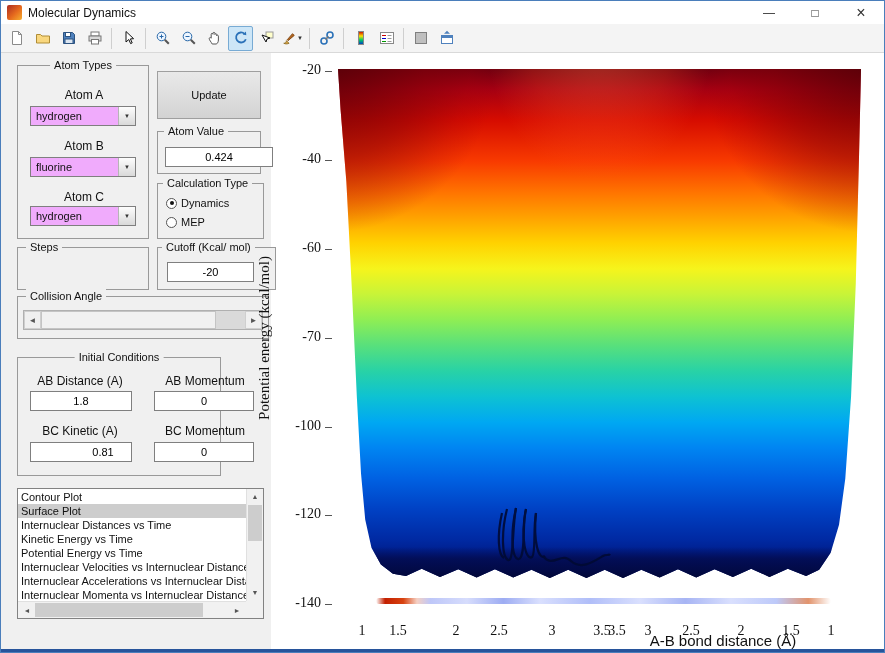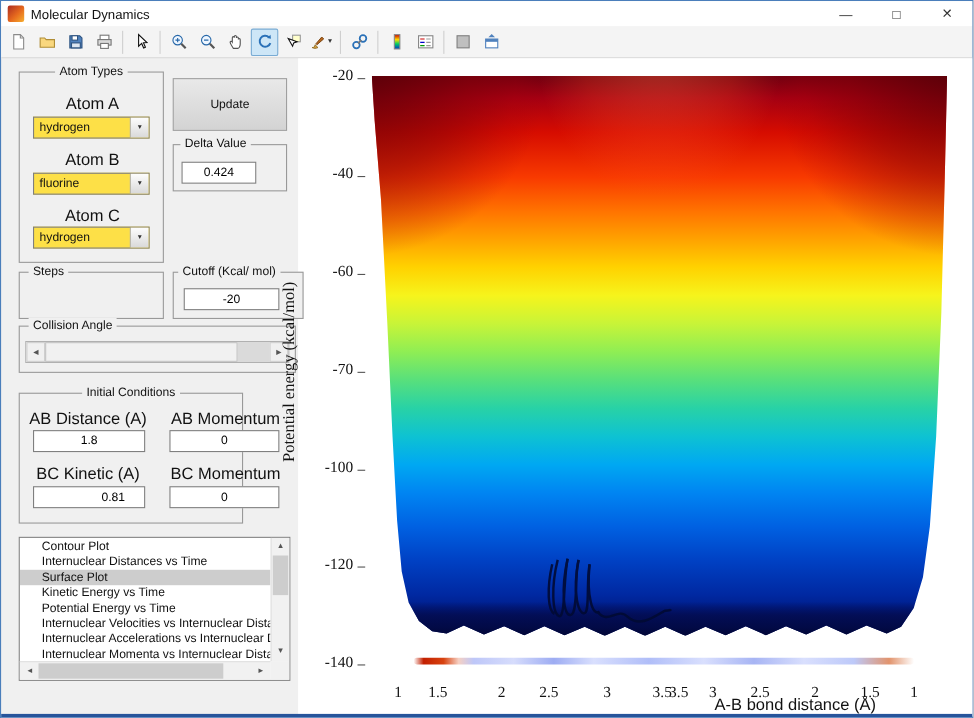--- a/index.html
+++ b/index.html
@@ -25,24 +25,24 @@
           border:1px solid transparent; border-radius:2px; }
   .tbtn.active { background:#cde6f7; border-color:#78abd4; }
   .tbtn .caret { font-size:6px; color:#333; margin-left:1px; }
   .tsep { width:1px; height:21px; background:#cfcfcf; margin:0 3px; }
 
   
   .group { position:absolute; border:1px solid #999; background:#f0f0f0; }
   .gtitle { position:absolute; top:-8px; font-size:11px; line-height:14px; background:#f0f0f0;
             padding:0 4px; white-space:nowrap; }
   .gtitle.centered { left:50%; transform:translateX(-50%); }
-  .lbl { position:absolute; font-size:15px; line-height:14px; white-space:nowrap; }
+  .lbl { position:absolute; font-size:12px; line-height:14px; white-space:nowrap; }
   .field { position:absolute; height:20px; border:1px solid #7f7f7f; background:#fff;
            font-family:"Liberation Sans",sans-serif; font-size:11px; text-align:center; padding:0 2px; }
-  .combo { position:absolute; height:20px; background:#fde047; border:1px solid #7f7f7f; }
+  .combo { position:absolute; height:20px; background:#f0abfc; border:1px solid #7f7f7f; }
   .combo-text { position:absolute; left:5px; top:3px; font-size:11px; }
   .combo-btn { position:absolute; right:0; top:0; bottom:0; width:17px;
                background:linear-gradient(#fdfdfd,#d9d9d9); border-left:1px solid #b5b5b5;
                display:flex; align-items:center; justify-content:center; font-size:6px; color:#333; }
   .push-btn { position:absolute; background:linear-gradient(#e9e9e9,#d3d3d3); border:1px solid #9f9f9f;
               display:flex; align-items:center; justify-content:center; font-size:11px; }
   .radio-row { position:absolute; display:flex; align-items:center; gap:4px; }
   .radio { width:11px; height:11px; border:1px solid #555; border-radius:50%; background:#fff; position:relative; }
   .radio.checked::after { content:""; position:absolute; left:2.5px; top:2.5px; width:4px; height:4px;
                           border-radius:50%; background:#111; }
@@ -50,21 +50,21 @@
             background:#e4e4e4; display:flex; }
   .sl-btn { width:17px; height:100%; display:flex; align-items:center; justify-content:center;
             font-size:8px; color:#555; background:#f0f0f0; border:1px solid #cfcfcf; }
   .sl-track { flex:1; position:relative; background:#dadada; }
   .sl-thumb { position:absolute; left:0; top:0; bottom:0; width:86%; background:#f1f1f1; border:1px solid #c4c4c4; }
 
   
   .listbox { position:absolute; left:16px; top:487px; width:247px; height:131px; background:#fff;
              border:1px solid #828282; }
   .lb-items { position:absolute; left:0; top:1px; right:17px; bottom:17px; overflow:hidden; }
-  .lb-item { height:14px; line-height:14px; font-size:11px; padding-left:20px; white-space:nowrap; }
+  .lb-item { height:14px; line-height:14px; font-size:11px; padding-left:3px; white-space:nowrap; }
   .lb-item.selected { background:#cdcdcd; }
   .vscroll { position:absolute; right:0; top:0; width:17px; bottom:17px; background:#f1f1f1; border-left:1px solid #e0e0e0; }
   .sc-up { position:absolute; top:1px; left:0; right:0; text-align:center; font-size:7px; color:#555; line-height:14px; }
   .sc-down { position:absolute; bottom:1px; left:0; right:0; text-align:center; font-size:7px; color:#555; line-height:14px; }
   .vthumb { position:absolute; left:1px; right:1px; top:16px; height:36px; background:#cdcdcd; }
   .hscroll { position:absolute; left:0; bottom:0; height:17px; right:17px; background:#f1f1f1; border-top:1px solid #e0e0e0; }
   .sc-left { position:absolute; left:2px; top:0; bottom:0; width:14px; display:flex; align-items:center; justify-content:center; font-size:7px; color:#555; }
   .sc-right { position:absolute; right:2px; top:0; bottom:0; width:14px; display:flex; align-items:center; justify-content:center; font-size:7px; color:#555; }
   .hthumb { position:absolute; left:17px; top:1px; bottom:1px; width:168px; background:#cdcdcd; }
   .sc-corner { position:absolute; right:0; bottom:0; width:17px; height:17px; background:#f1f1f1; }
@@ -262,24 +262,35 @@
     <div class="lbl" style="left:0;top:124px;width:132px;text-align:center">Atom C</div>
     <div class="combo" style="left:12px;top:140px;width:106px">
       <span class="combo-text">hydrogen</span>
       <span class="combo-btn">▼</span>
     </div>
   </div>
 
   <div class="push-btn" style="left:156px;top:70px;width:104px;height:48px">Update</div>
 
   <div class="group" style="left:156px;top:130px;width:104px;height:43px">
-    <span class="gtitle" style="left:6px">Delta Value</span>
-    <input class="field" style="left: 7px; top: 15px; width: 68px;" value="0.424">
-  </div>
-
+    <span class="gtitle" style="left:6px">Atom Value</span>
+    <input class="field" style="left: 7px; top: 15px; width: 108px;" value="0.424">
+  </div>
+
+  <div class="group" style="left:156px;top:182px;width:107px;height:56px">
+    <span class="gtitle" style="left:5px">Calculation Type</span>
+    <div class="radio-row" style="left:8px;top:13px">
+      <span class="radio checked"></span>
+      <span>Dynamics</span>
+    </div>
+    <div class="radio-row" style="left:8px;top:32px">
+      <span class="radio"></span>
+      <span>MEP</span>
+    </div>
+  </div>
 
   <div class="group" style="left:16px;top:246px;width:132px;height:43px">
     <span class="gtitle" style="left:8px">Steps</span>
     <input class="field" style="left: 19px; top: 14px; width: 72px; margin-top: 40px;" value="900">
   </div>
 
   <div class="group" style="left:156px;top:246px;width:119px;height:43px">
     <span class="gtitle" style="left:4px">Cutoff (Kcal/ mol)</span>
     <input class="field" style="left: 9px; top: 14px; width: 87px;" value="-20">
   </div>
@@ -303,22 +314,22 @@
     <input class="field" style="left: 136px; top: 33px; width: 100px;" value="0">
     <div class="lbl" style="left:0;top:66px;width:124px;text-align:center">BC Kinetic (A)</div>
     <div class="lbl" style="left:128px;top:66px;width:118px;text-align:center">BC Momentum</div>
     <input class="field" style="left: 12px; top: 84px; width: 102px; padding-left: 46px;" value="0.81">
     <input class="field" style="left: 136px; top: 84px; width: 100px;" value="0">
   </div>
 
   <div class="listbox">
     <div class="lb-items">
       <div class="lb-item">Contour Plot</div>
+      <div class="lb-item selected">Surface Plot</div>
       <div class="lb-item">Internuclear Distances vs Time</div>
-      <div class="lb-item selected">Surface Plot</div>
       <div class="lb-item">Kinetic Energy vs Time</div>
       <div class="lb-item">Potential Energy vs Time</div>
       <div class="lb-item">Internuclear Velocities vs Internuclear Distance</div>
       <div class="lb-item">Internuclear Accelerations vs Internuclear Dista</div>
       <div class="lb-item">Internuclear Momenta vs Internuclear Distance</div>
     </div>
     <div class="vscroll">
       <span class="sc-up">▲</span>
       <div class="vthumb"></div>
       <span class="sc-down">▼</span>

